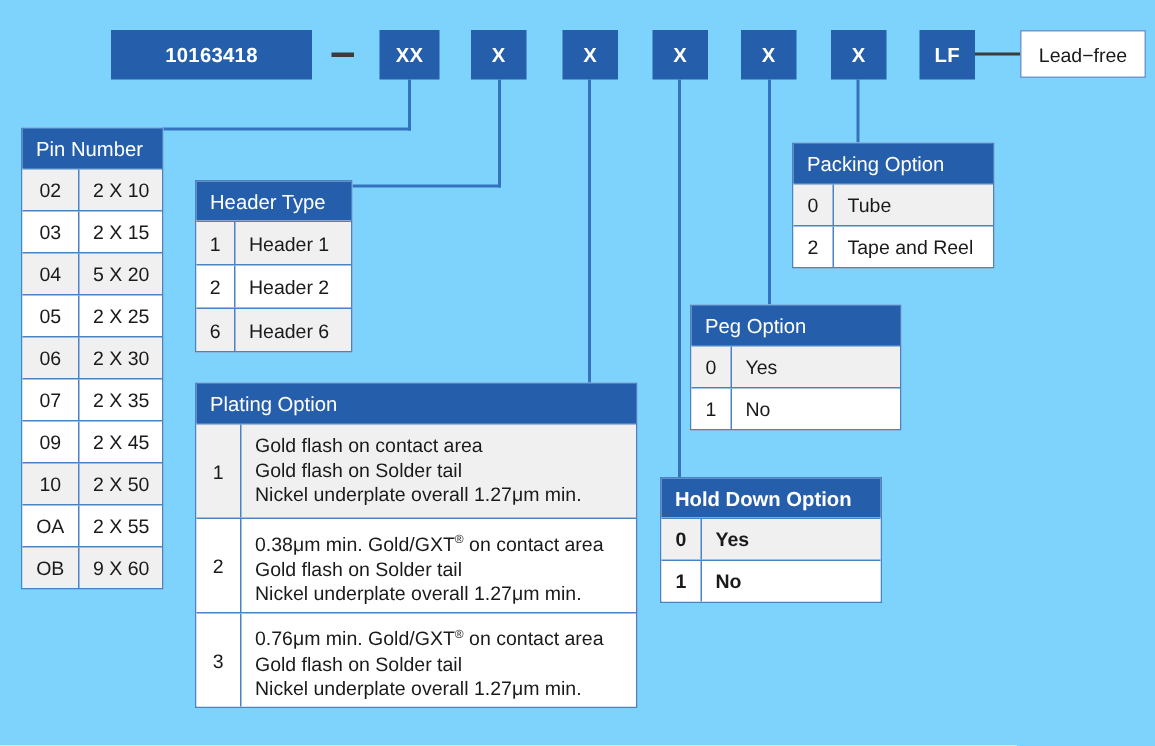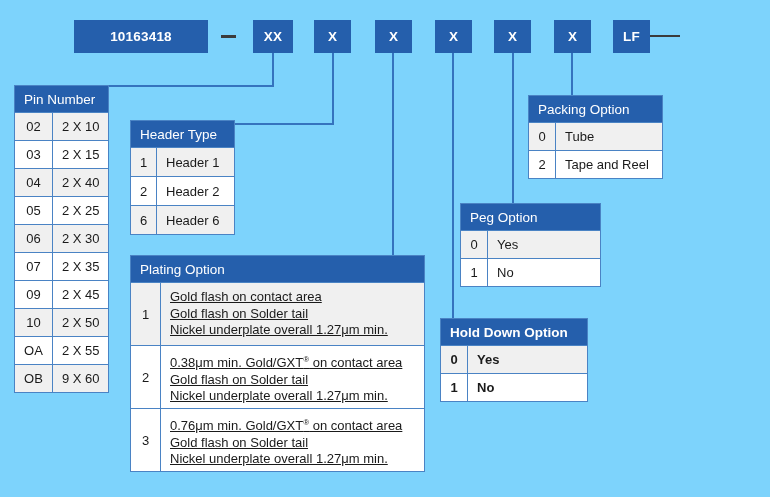--- a/index.html
+++ b/index.html
@@ -104,21 +104,21 @@
     padding-left: 9px;
     font-size: 13px;
     color: #1a1a1a;
     white-space: nowrap;
   }
   .tcell-val.multi {
     display: block;
     padding-top: 6px;
     line-height: 16.5px;
   }
-  .tcell-val.multi span { display: block; text-decoration: underline; }
+  .tcell-val.multi span { display: block; }
 
   sup { font-size: 8px; vertical-align: super; }
 </style>
 </head>
 <body>
 
 <div id="stage">
 
   <div class="code-box" style="left:74px; top:20px; width:134px; height:33px;">
     <span>10163418</span>
@@ -142,20 +142,23 @@
     <span>X</span>
   </div>
   <div class="code-box" style="left:554px; top:20px; width:37px; height:33px;">
     <span>X</span>
   </div>
   <div class="code-box" style="left:613px; top:20px; width:37px; height:33px;">
     <span>LF</span>
   </div>
 
   <div class="callout-line" style="left:650px; top:35px; width:30px;"></div>
+  <div class="callout-box" style="left:680px; top:20px; width:82px; height:30px;">
+    <span>Lead−free</span>
+  </div>
 
   <div class="vline" style="left:272px; top:53px; height:34px;"></div>
   <div class="hline" style="left:108px; top:85px; width:166px;"></div>
 
   <div class="vline" style="left:332px; top:53px; height:72px;"></div>
   <div class="hline" style="left:222px; top:123px; width:112px;"></div>
 
   <div class="vline" style="left:392px; top:53px; height:203px;"></div>
 
   <div class="vline" style="left:452px; top:53px; height:265px;"></div>
@@ -171,21 +174,21 @@
     <div class="trow shade" style="height:28px;">
       <div class="tcell-key" style="width:38px;">02</div>
       <div class="tcell-val" style="width:54px;text-align:center;">2 X 10</div>
     </div>
     <div class="trow plain" style="height:28px;">
       <div class="tcell-key" style="width:38px;">03</div>
       <div class="tcell-val" style="width:54px;">2 X 15</div>
     </div>
     <div class="trow shade" style="height:28px;">
       <div class="tcell-key" style="width:38px;">04</div>
-      <div class="tcell-val" style="width:54px;">2 X 40</div>
+      <div class="tcell-val" style="width:54px;">5 X 20</div>
     </div>
     <div class="trow plain" style="height:28px;">
       <div class="tcell-key" style="width:38px;">05</div>
       <div class="tcell-val" style="width:54px;">2 X 25</div>
     </div>
     <div class="trow shade" style="height:28px;">
       <div class="tcell-key" style="width:38px;">06</div>
       <div class="tcell-val" style="width:54px;">2 X 30</div>
     </div>
     <div class="trow plain" style="height:28px;">

